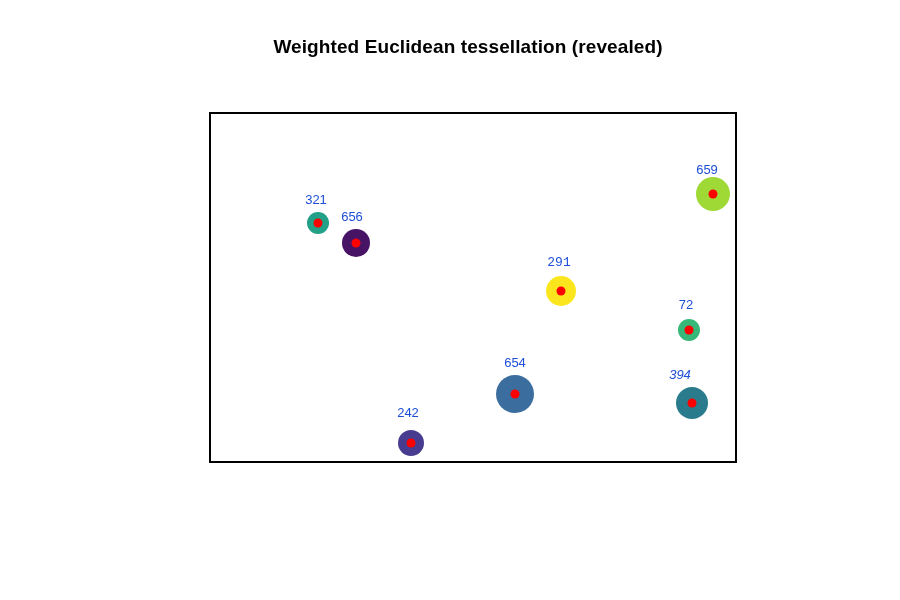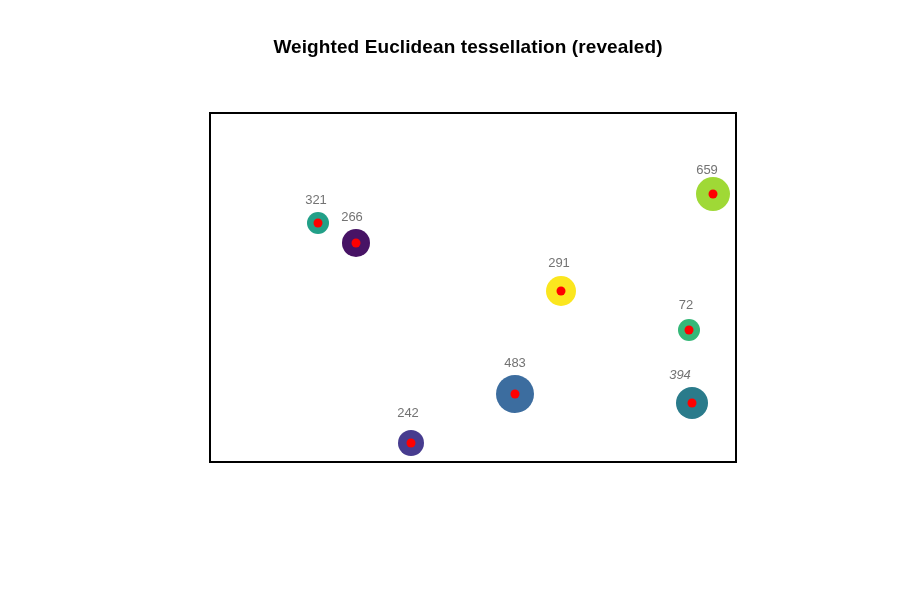--- a/index.html
+++ b/index.html
@@ -52,21 +52,21 @@
     top: 0;
     width: 528px;
     height: 351px;
     display: block;
   }
   .site-label {
     position: absolute;
     font-family: "Liberation Sans", sans-serif;
     font-size: 13px;
     font-weight: normal;
-    color: #737373;
+    color: #1d4ed8;
     line-height: 13px;
     white-space: nowrap;
     transform: translate(-50%, -100%);
     pointer-events: none;
   }
 </style>
 </head>
 <body>
 
 <div id="figure">
@@ -92,22 +92,22 @@
           <circle cx="350" cy="177" r="4.5" fill="#ff0000"></circle>
           <circle cx="478" cy="216" r="4.5" fill="#ff0000"></circle>
           <circle cx="304" cy="280" r="4.5" fill="#ff0000"></circle>
           <circle cx="481" cy="289" r="4.5" fill="#ff0000"></circle>
           <circle cx="200" cy="329" r="4.5" fill="#ff0000"></circle>
         </g>
     </svg>
     <div id="site-labels">
         <div class="site-label" style="left: 496px; top: 62px;">659</div>
         <div class="site-label" style="left: 105px; top: 92px;">321</div>
-        <div class="site-label" style="left: 141px; top: 109px;">266</div>
-        <div class="site-label" style="left: 348px; top: 155px;">291</div>
+        <div class="site-label" style="left: 141px; top: 109px;">656</div>
+        <div class="site-label" style="left: 348px; top: 155px; font-family: Liberation Mono, monospace;">291</div>
         <div class="site-label" style="left: 475px; top: 197px;">72</div>
-        <div class="site-label" style="left: 304px; top: 255px;">483</div>
+        <div class="site-label" style="left: 304px; top: 255px;">654</div>
         <div class="site-label" style="left: 469px; top: 267px; font-style: italic;">394</div>
         <div class="site-label" style="left: 197px; top: 305px;">242</div>
       </div>
   </div>
 
 </div>
 
 </body></html>

